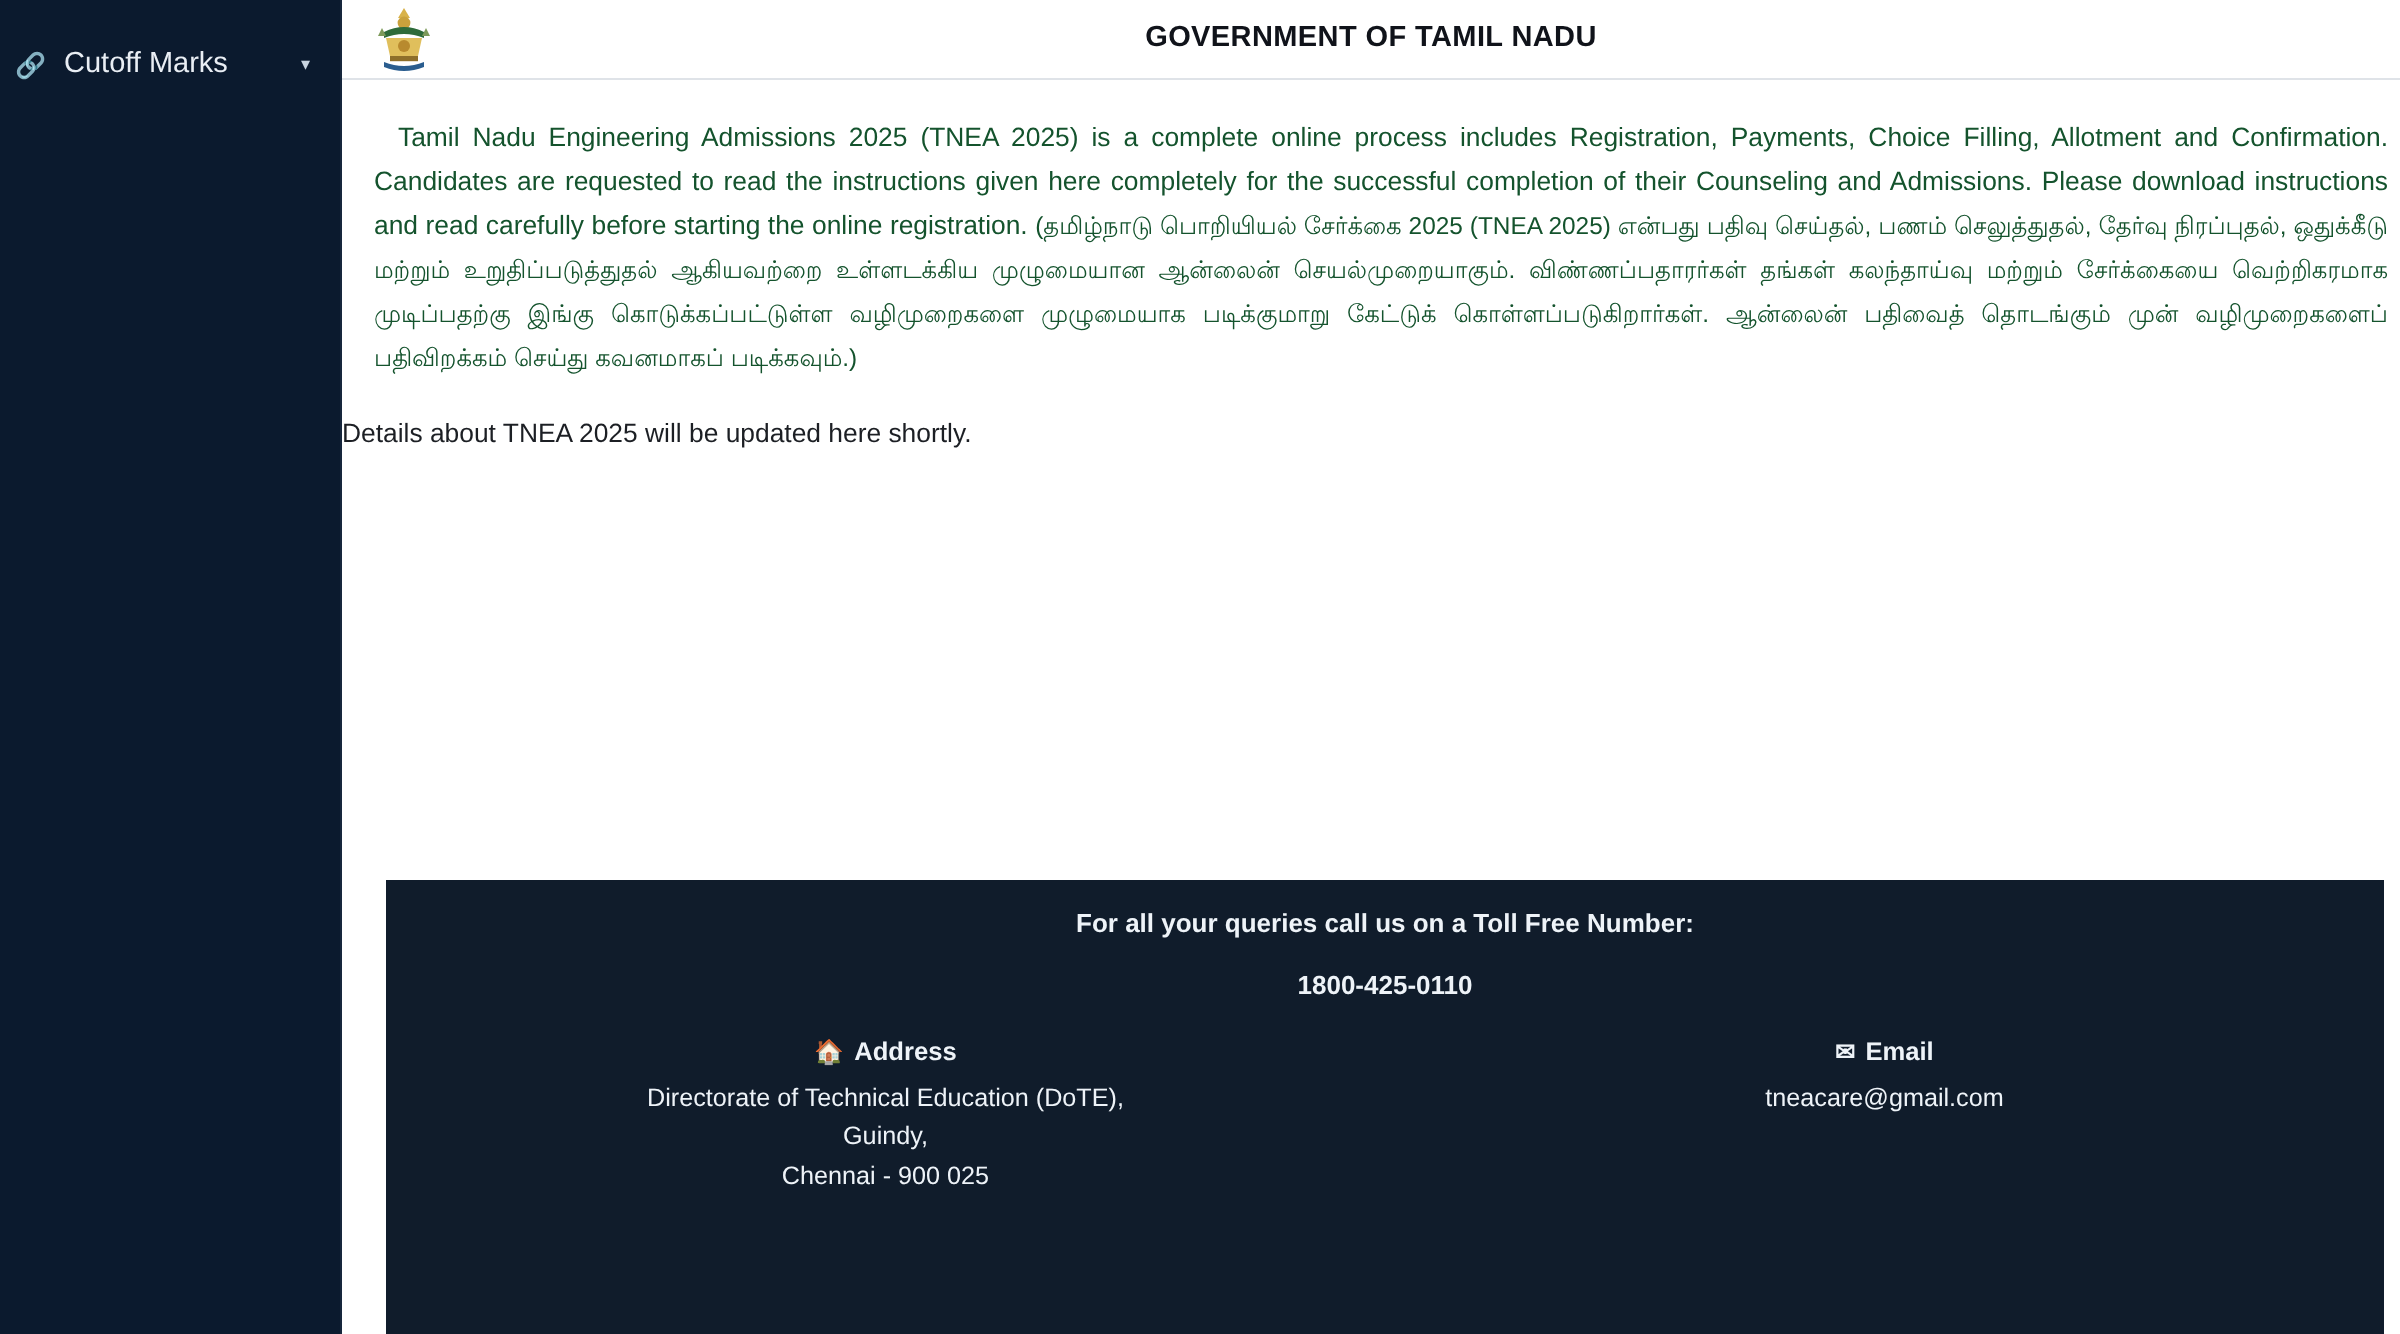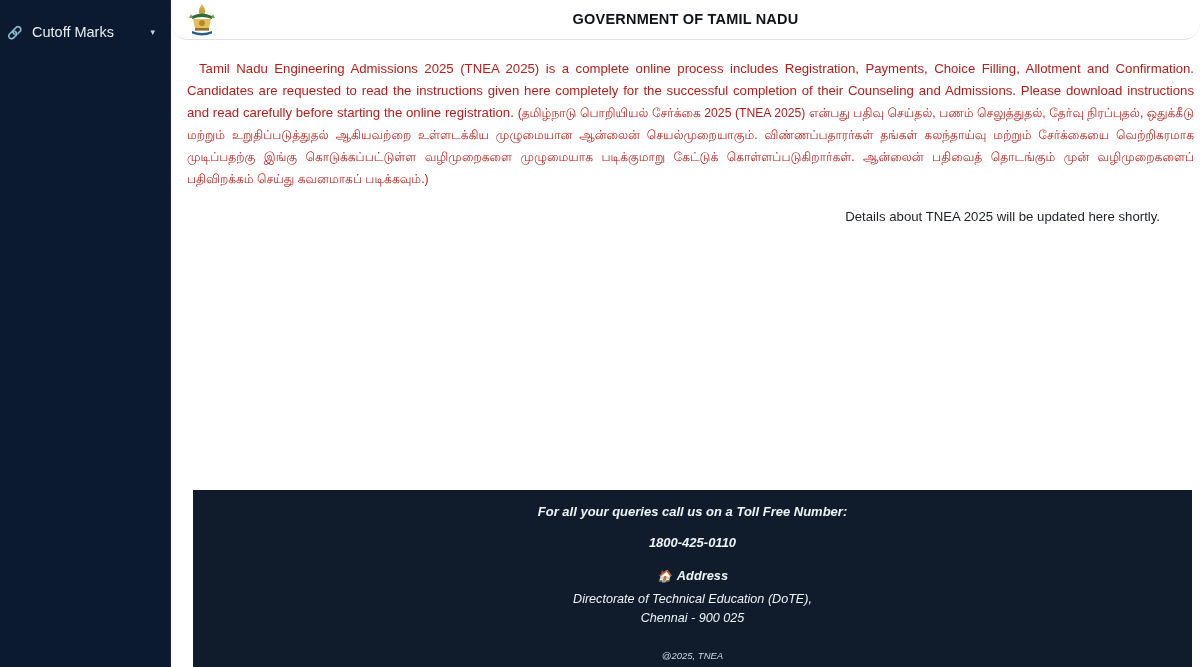--- a/index.html
+++ b/index.html
@@ -72,21 +72,20 @@
 
   
   .header {
     position: relative;
     height: 40px;
     background: #ffffff;
     border-bottom: 1px solid #dfe3e8;
     display: flex;
     align-items: center;
     justify-content: center;
-    border-radius: 17px;
   }
   .emblem {
     position: absolute;
     left: 14px;
     top: 1px;
     width: 34px;
     height: 37px;
     display: flex;
     align-items: center;
     justify-content: center;
@@ -113,47 +112,46 @@
   
   .content {
     padding: 18px 0 0 0;
     background: #ffffff;
     min-height: 448px;
   }
   .intro-para {
     margin: 0 6px 0 16px;
     font-size: 13.2px;
     line-height: 1.66;
-    color: #b91c1c;
+    color: #14532d;
     text-align: justify;
     text-justify: inter-word;
     text-indent: 12px;
   }
   .intro-para .tamil {
     font-size: 12.2px;
   }
   .shortly-note {
     margin-top: 20px;
-    text-align: right;
+    text-align: left;
     font-size: 13.2px;
     color: #1c1f24;
-    padding-right: 40px;
+    padding-right: 24px;
   }
 
   
   .footer {
     position: absolute;
     left: 22px;
     right: 8px;
     bottom: 0;
     background: #101c2b;
     color: #eef3f8;
     padding: 14px 0 0 0;
-    height: 177px;
-    font-style: italic;
+    height: 227px;
   }
   .toll-free {
     text-align: center;
     font-size: 13px;
     font-weight: bold;
     line-height: 1.3;
   }
   .toll-number {
     text-align: center;
     font-size: 13px;
@@ -244,22 +242,28 @@
     <footer class="footer">
       <div class="toll-free">For all your queries call us on a Toll Free Number:</div>
       <div class="toll-number">1800-425-0110</div>
 
       <div class="footer-cols">
         <div class="footer-col">
           <div class="col-head">
             <span class="fi">🏠</span><span>Address</span>
           </div>
           <span class="addr-line">Directorate of Technical Education (DoTE),</span>
+          <span class="addr-line">Guindy,</span>
           <span class="addr-line">Chennai - 900 025</span>
         </div>
+        <div class="footer-col">
+          <div class="col-head">
+            <span class="fi">✉</span><span>Email</span>
+          </div>
+          <span class="addr-line">tneacare@gmail.com</span>
+        </div>
       </div>
 
-      <div class="copyright">@2025, TNEA</div>
     </footer>
 
     <div class="page-scrollbar"></div>
   </div>
 </div>
 
 </body></html>

